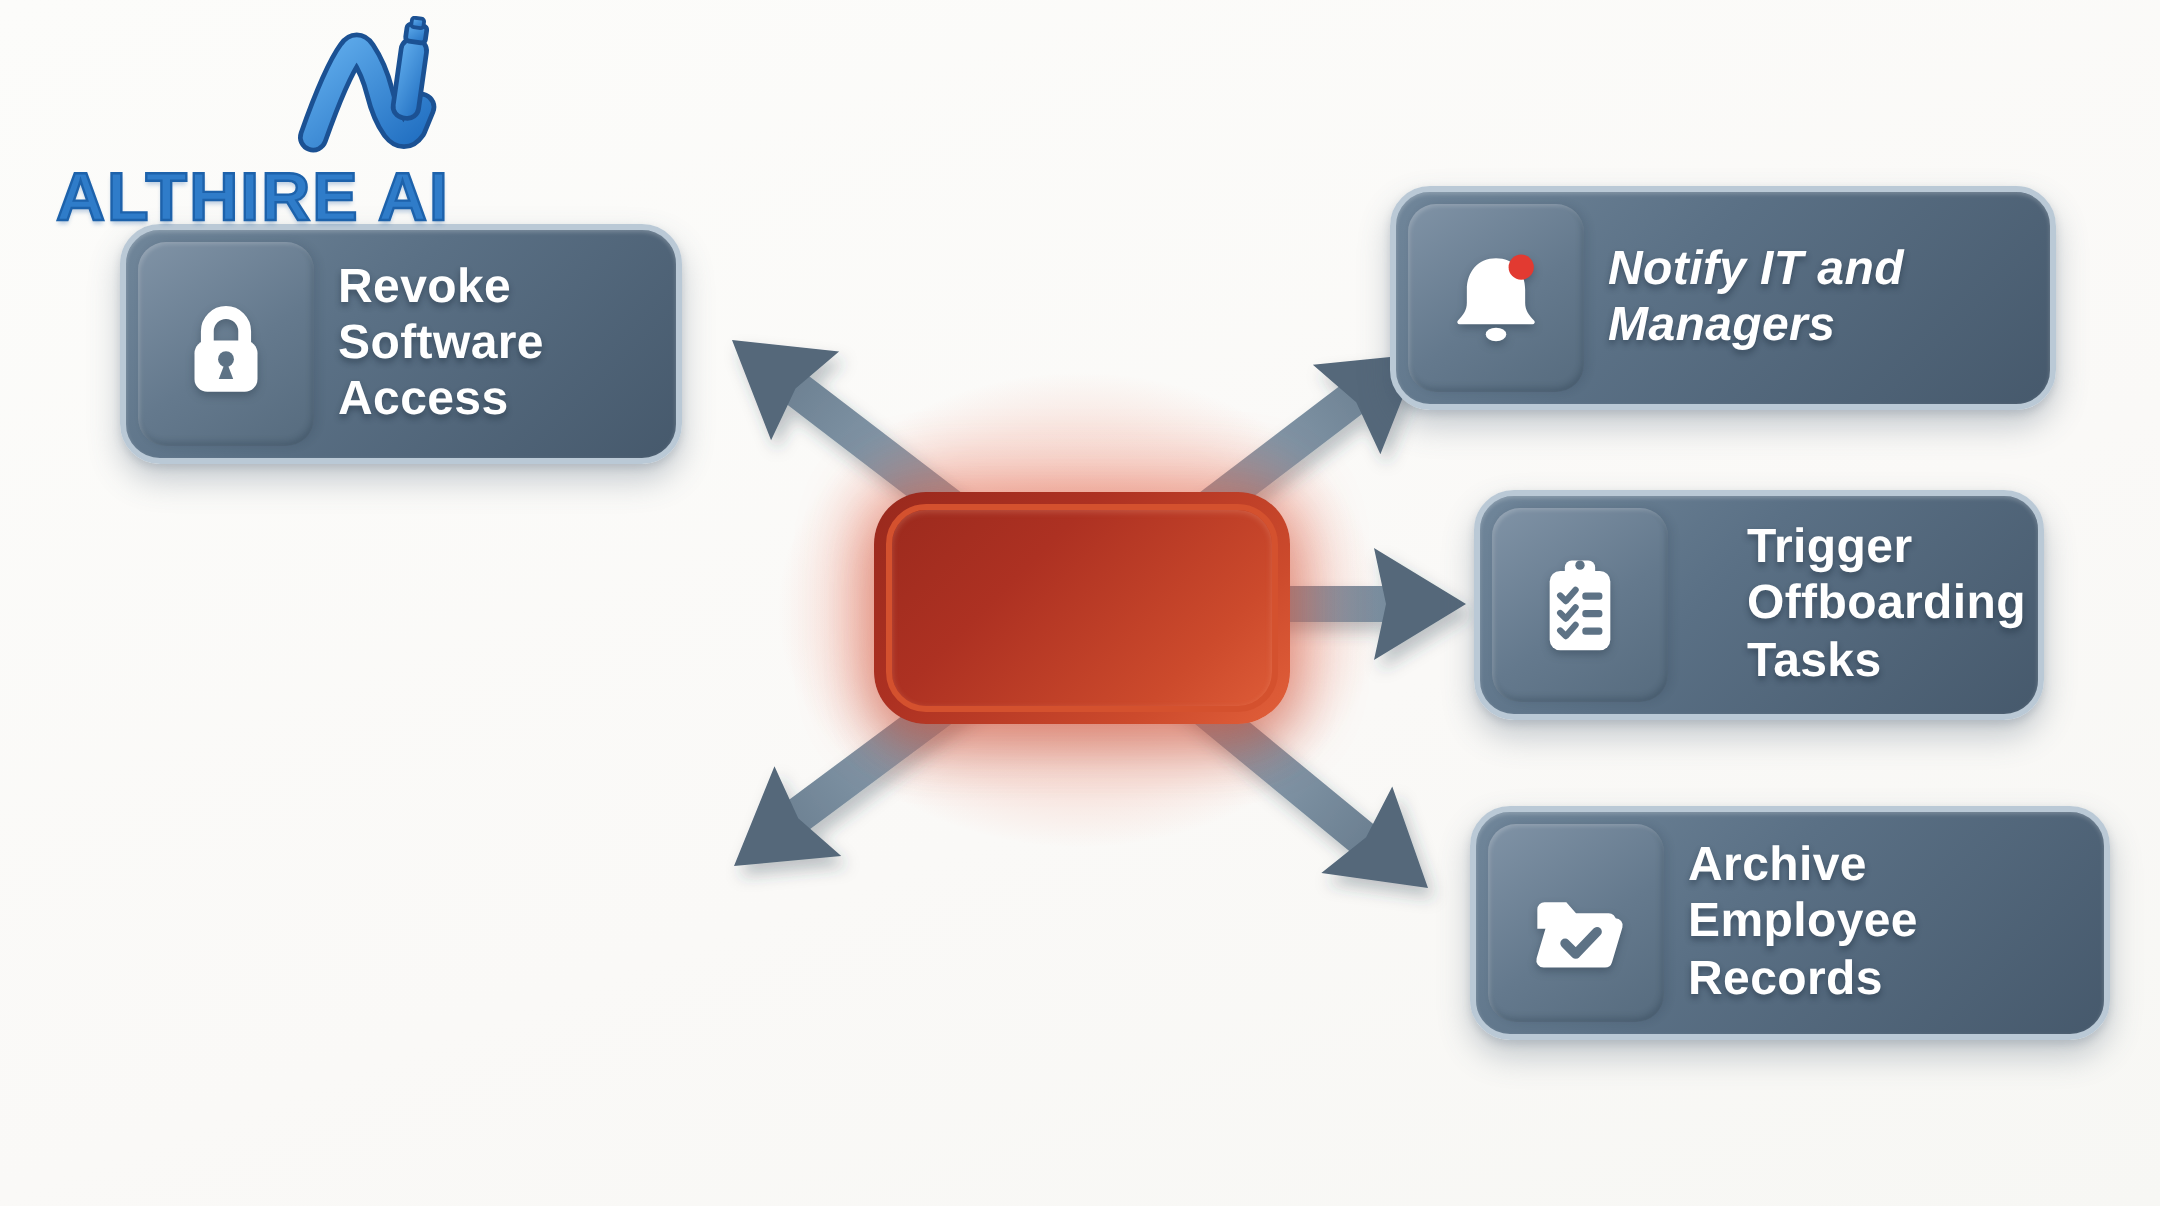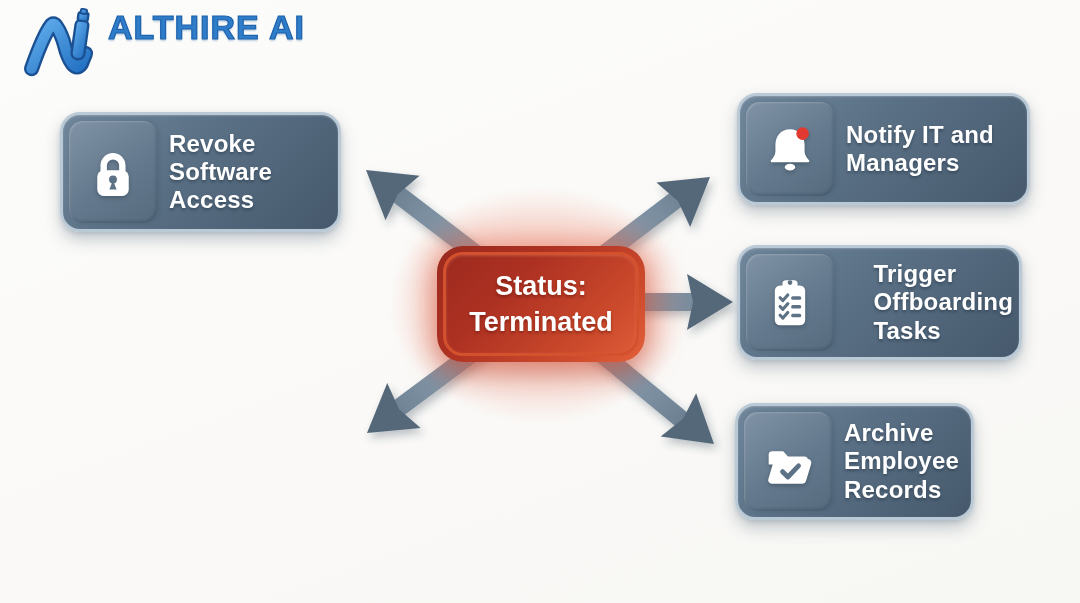--- a/index.html
+++ b/index.html
@@ -2,21 +2,21 @@
 <html><head>
 <meta charset="utf-8">
 <style>
   html,body{margin:0;padding:0;background:#e8e8e8;}
   .canvas{
     position:relative;width:1080px;height:603px;overflow:hidden;
     background:linear-gradient(160deg,#fcfcfa 0%,#faf9f7 60%,#f7f7f4 100%);
     font-family:"Liberation Sans", sans-serif;
   }
   
-  .logo{position:absolute;left:20px;top:8px;display:flex;align-items:flex-start;z-index:6;}
+  .logo{position:absolute;left:20px;top:8px;display:flex;align-items:flex-end;z-index:6;flex-direction:column;}
   .logo-mark{width:80px;height:72px;}
   .logo-text{
     margin-left:8px;font-size:34px;font-weight:800;letter-spacing:1px;
     color:#2f7cc9;-webkit-text-stroke:1.2px #1d62ab;
     text-shadow:0 2px 2px rgba(30,90,160,0.28);
   }
   
   .arrows{position:absolute;left:0;top:0;z-index:1;}
   
   .center-glow{
@@ -28,23 +28,23 @@
   .node{
     position:absolute;z-index:3;box-sizing:border-box;
     border:3px solid #bac9d6;border-radius:20px;
     background:linear-gradient(135deg,#70869a 0%,#5a7085 42%,#46596c 100%);
     box-shadow:0 8px 16px rgba(70,90,110,0.30),0 2px 4px rgba(70,90,110,0.18),
                inset 0 1px 2px rgba(255,255,255,0.22);
     display:flex;align-items:center;
   }
   .node-revoke {left:60px; top:112px; width:281px; height:120px;}
   .node-pause  {left:60px; top:394px; width:281px; height:123px;}
-  .node-notify {left:737px;top:93px;  width:293px; height:112px;}
+  .node-notify {left:695px;top:93px;  width:333px; height:112px;font-style:italic;}
   .node-trigger{left:737px;top:245px; width:285px; height:115px;justify-content:flex-end;}
-  .node-archive{left:735px;top:403px; width:239px; height:117px;}
+  .node-archive{left:735px;top:403px; width:320px; height:117px;}
   .icon-panel{
     position:absolute;left:6px;top:6px;bottom:6px;width:88px;border-radius:14px;
     background:linear-gradient(145deg,#8093a6 0%,#64798d 55%,#566b7e 100%);
     box-shadow:inset 1px 1px 2px rgba(255,255,255,0.20),
                inset -1px -2px 3px rgba(20,35,50,0.22),
                2px 0 4px rgba(25,40,55,0.12);
     display:flex;align-items:center;justify-content:center;
   }
   .node-label{
     padding-left:106px;padding-right:6px;
@@ -187,17 +187,15 @@
         <path d="M19.5 32 l4.4 4.4 8.8-9.2" fill="none" stroke="#5d7285" stroke-width="4" stroke-linecap="round" stroke-linejoin="round"></path>
       </svg>
     </div>
     <div class="node-label">Archive
 Employee
 Records</div>
   </div>
 
   <div class="center-box">
     <div class="center-ridge"></div>
-    <div class="center-label">Status:
-Terminated</div>
   </div>
 
 </div>
 
 </body></html>

